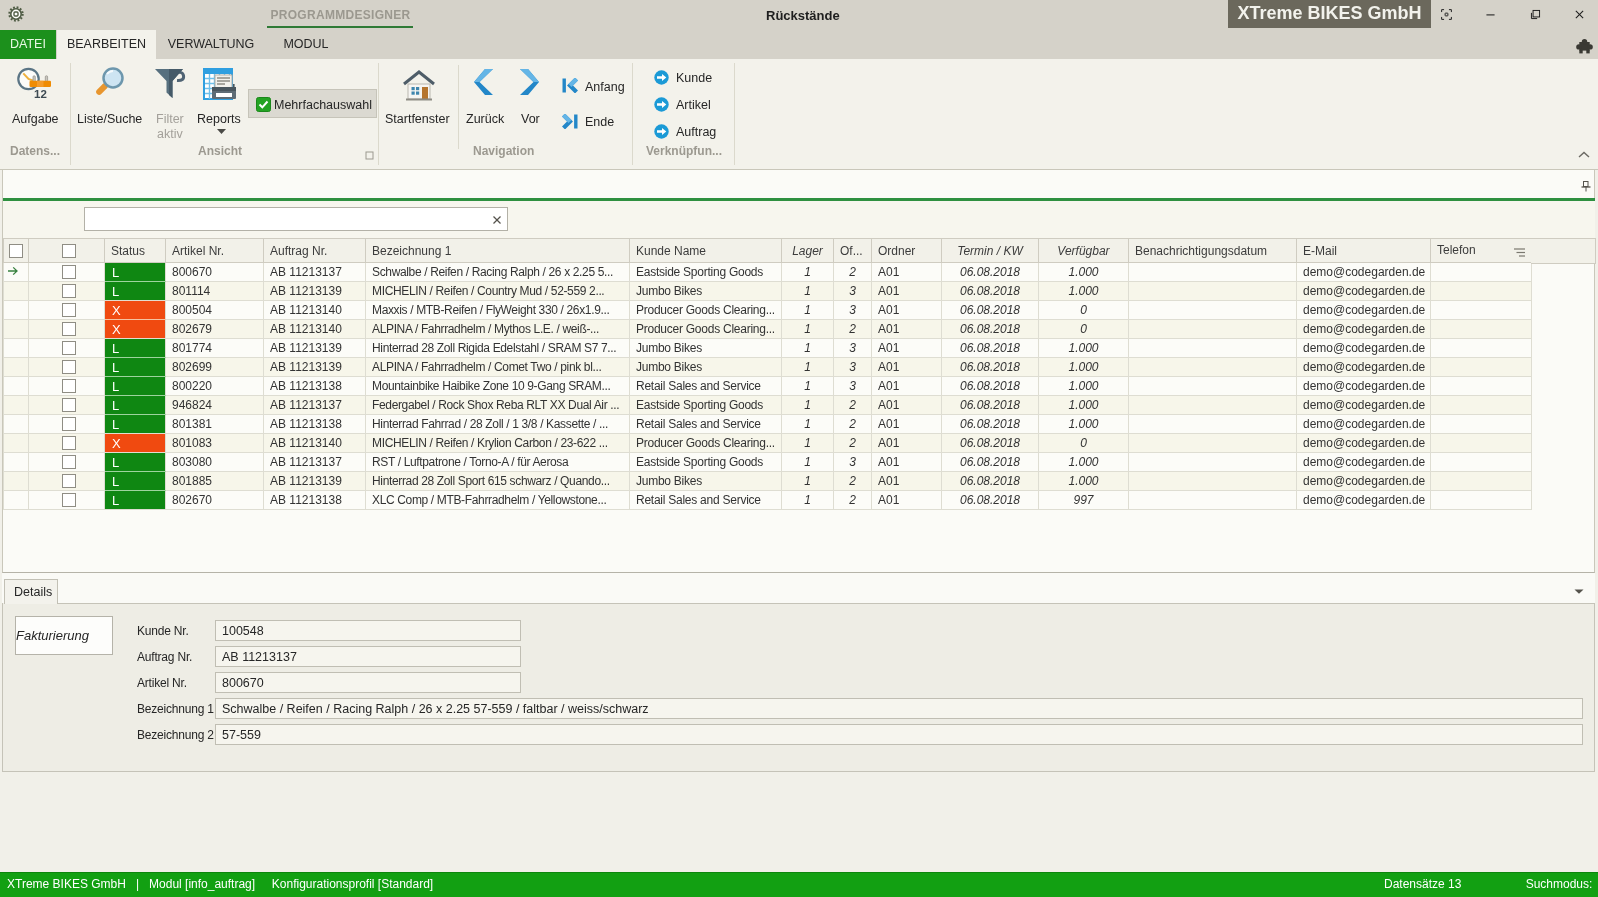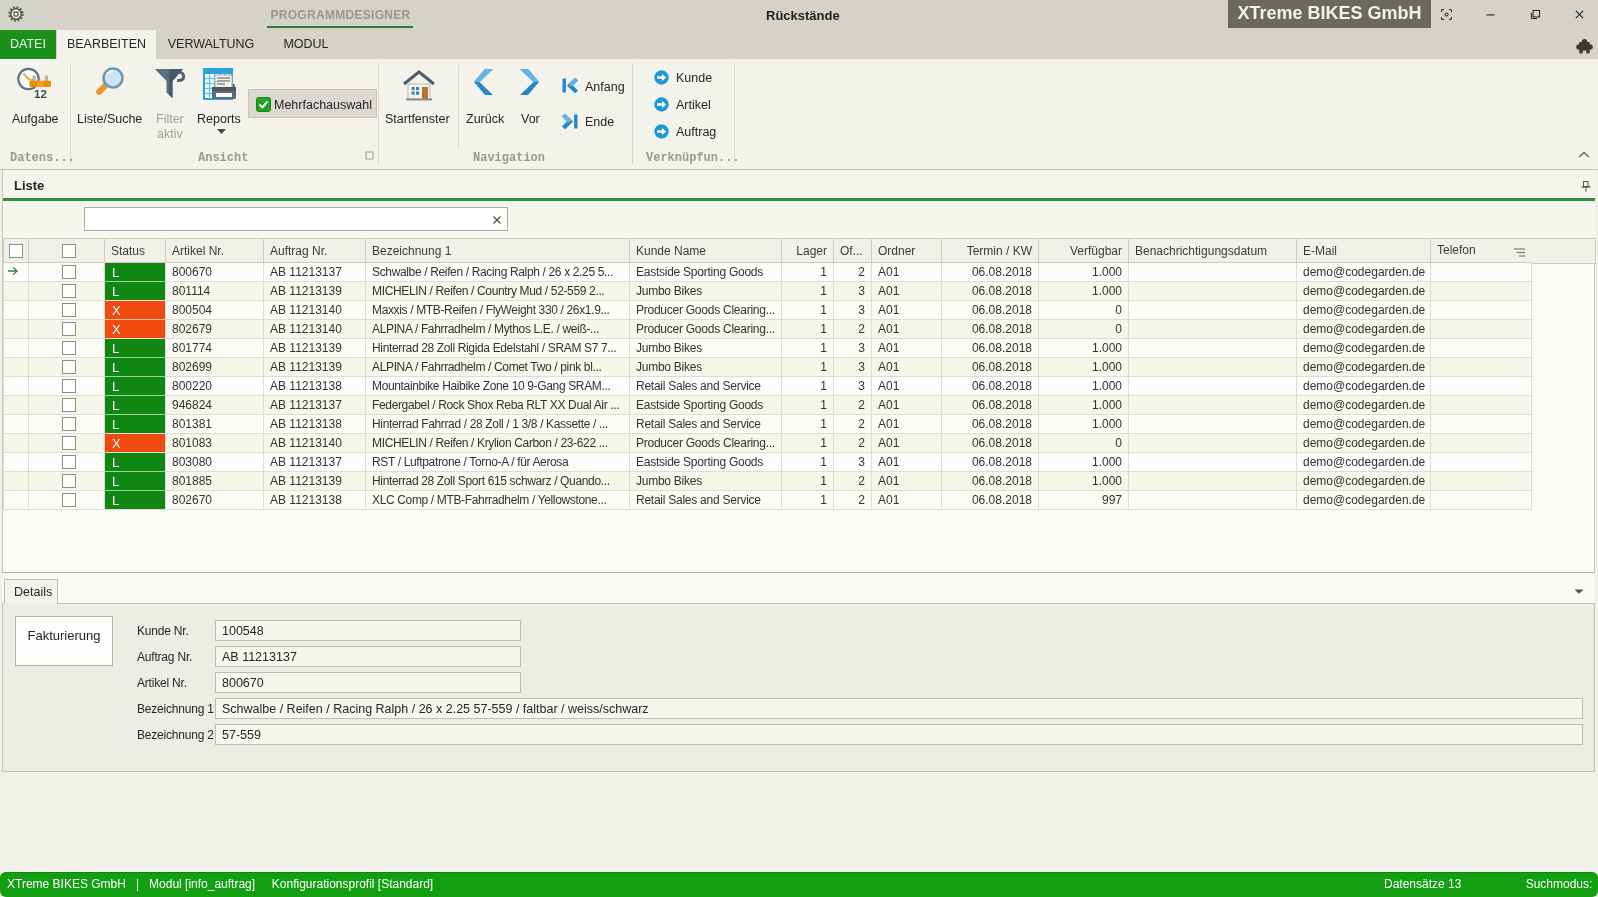--- a/index.html
+++ b/index.html
@@ -19,55 +19,55 @@
 
 .rtab { top:30px; height:29px; line-height:29px; font-size:12.5px; text-align:center; }
 #tab-datei { left:0px; width:56px; background:#1c901c; color:#e8f8e4; }
 #tab-bearb { left:57px; width:99px; background:#f3f2eb; color:#262626; }
 #tab-verw { left:156px; width:110px; color:#262626; }
 #tab-modul { left:266px; width:80px; color:#262626; }
 
 
 #ribbon { left:0; top:59px; width:1598px; height:111px; background:#f3f2eb; border-bottom:1px solid #c9c7ba; }
 .gsep { position:absolute; top:4px; width:1px; height:102px; background:#dbd9cc; }
-.glabel { position:absolute; top:92px; font-size:12px; color:#9c9990; font-weight:bold;font-family:Liberation Mono, monospace; }
+.glabel { position:absolute; top:85px; font-size:12px; color:#9c9990; font-weight:bold; }
 .rlabel { position:absolute; font-size:12.5px; color:#262626; }
 .icon { position:absolute; }
 
 
 #listepanel { left:2px; top:170px; width:1593px; height:403px; background:#fbfbf7; border-left:1px solid #c9c7ba; border-right:1px solid #c9c7ba; border-bottom:1px solid #b5b3a8; }
 #listehead { left:0px; top:0px; width:1592px; height:28px; background:#f5f4ed; }
 #listehead span { position:absolute; left:11px; top:8px; font-weight:bold; font-size:13px; color:#262626; }
 #greenline { left:0px; top:28px; width:1592px; height:3px; background:#2e9040; }
 #suchlabel { left:9px; top:42px; font-size:12px;margin-top:44px; }
 #suchinput { left:81px; top:37px; width:424px; height:24px; background:#fff; border:1px solid #b3b1a7; }
 
 
 #grid { position:absolute; left:0px; top:68px; width:1528px; border-collapse:collapse; table-layout:fixed; font-size:12px; }
 #grid th { font-weight:normal; color:#3c3c3c; text-align:left; background:#f2f1e9; border:1px solid #cfccc1; height:24px; padding:0 6px; overflow:hidden; white-space:nowrap; }
 #grid td { color:#333; border:1px solid #deddd2; border-top:none; height:19px; padding:0 6px; overflow:hidden; white-space:nowrap; }
 #grid tr.odd td { background:#fcfcf8; }
 #grid tr.even td { background:#f7f6ea; }
 #grid tr td.st { padding:0 0 0 7px; color:#fff; font-size:13px; }
 #grid tr.odd td.stL, #grid tr.even td.stL { background:#0f8712; }
 #grid tr.odd td.stX, #grid tr.even td.stX { background:#f04a10; }
-#grid .r { text-align:right; }
+#grid .r { text-align:center;font-style:italic; }
 #grid td.bez { letter-spacing:-0.35px; }
 #grid td.kn { letter-spacing:-0.25px; }
 
 
 #dettab { left:4px; top:579px; width:54px; height:25px; background:#f3f2ec; border:1px solid #c2c0b5; border-bottom:none; font-size:12.5px; padding:5px 0 0 9px; }
 #detpanel { left:2px; top:603px; width:1593px; height:169px; background:#eeede5; border:1px solid #c5c3b8; border-top:none; }
 #detline { left:58px; top:603px; width:1537px; height:1px; background:#c5c3b8; }
-#fakt { left:15px; top:616px; width:98px; height:50px; background:#fdfdfb; border:1px solid #b5b3a9; text-align:center; line-height:37px; font-size:13px; }
+#fakt { left:15px; top:616px; width:98px; height:39px; background:#fdfdfb; border:1px solid #b5b3a9; line-height:37px; font-size:13px;font-style:italic; }
 .dlabel { position:absolute; left:137px; font-size:12px; letter-spacing:-0.2px; }
 .dinput { position:absolute; left:215px; height:21px; background:#f6f5ee; border:1px solid #c0beb3; font-size:12.5px; padding:3px 0 0 6px; overflow:hidden; white-space:nowrap; }
 
 
-#statusbar { left:0; top:872px; width:1598px; height:25px; background:#12a012; border-top:1px solid #0c860c; color:#fff; font-size:12px; line-height:23px;border-radius:6px; }
+#statusbar { left:0; top:872px; width:1598px; height:25px; background:#12a012; border-top:1px solid #0c860c; color:#fff; font-size:12px; line-height:23px; }
 </style>
 </head>
 <body>
 
 <div class="abs" id="titlebar"></div>
 <div class="abs" id="tabstrip"></div>
 
 <div class="abs" id="progdes">PROGRAMMDESIGNER</div>
 <div class="abs" id="progdes-line"></div>
 <div class="abs" id="apptitle">Rückstände</div>
@@ -242,23 +242,20 @@
       <circle cx="7.5" cy="7.5" r="7.2" fill="#1b9ad6"></circle>
       <path d="M3 6.3 H8 V4 L12.3 7.5 L8 11 V8.7 H3 Z" fill="#fff"></path>
     </svg>
 
   <svg class="abs" style="left:1578px; top:92px" width="12" height="8" viewBox="0 0 12 8">
       <path d="M1 6 L6 1.5 L11 6" fill="none" stroke="#6b6963" stroke-width="1.4"></path>
     </svg>
 </div>
 
 <div class="abs" id="listepanel">
-  <div class="abs" id="listehead">
-      <span>Liste</span>
-    </div>
   <svg class="abs" style="left:1578px; top:11px" width="10" height="11" viewBox="0 0 10 11">
       <g stroke="#55534c" fill="none">
         <rect x="2.5" y="0.5" width="4.5" height="5" stroke-width="1"></rect>
         <path d="M0.5 6 H9.5" stroke-width="1.3"></path>
         <path d="M5 6 V10.5" stroke-width="1"></path>
       </g>
     </svg>
   <div class="abs" id="greenline"></div>
   <div class="abs" style="left:0; top:31px; width:1592px; height:37px; background:#f7f6ee;"></div>
   <div class="abs" id="suchlabel">Suchbegriffe</div>

